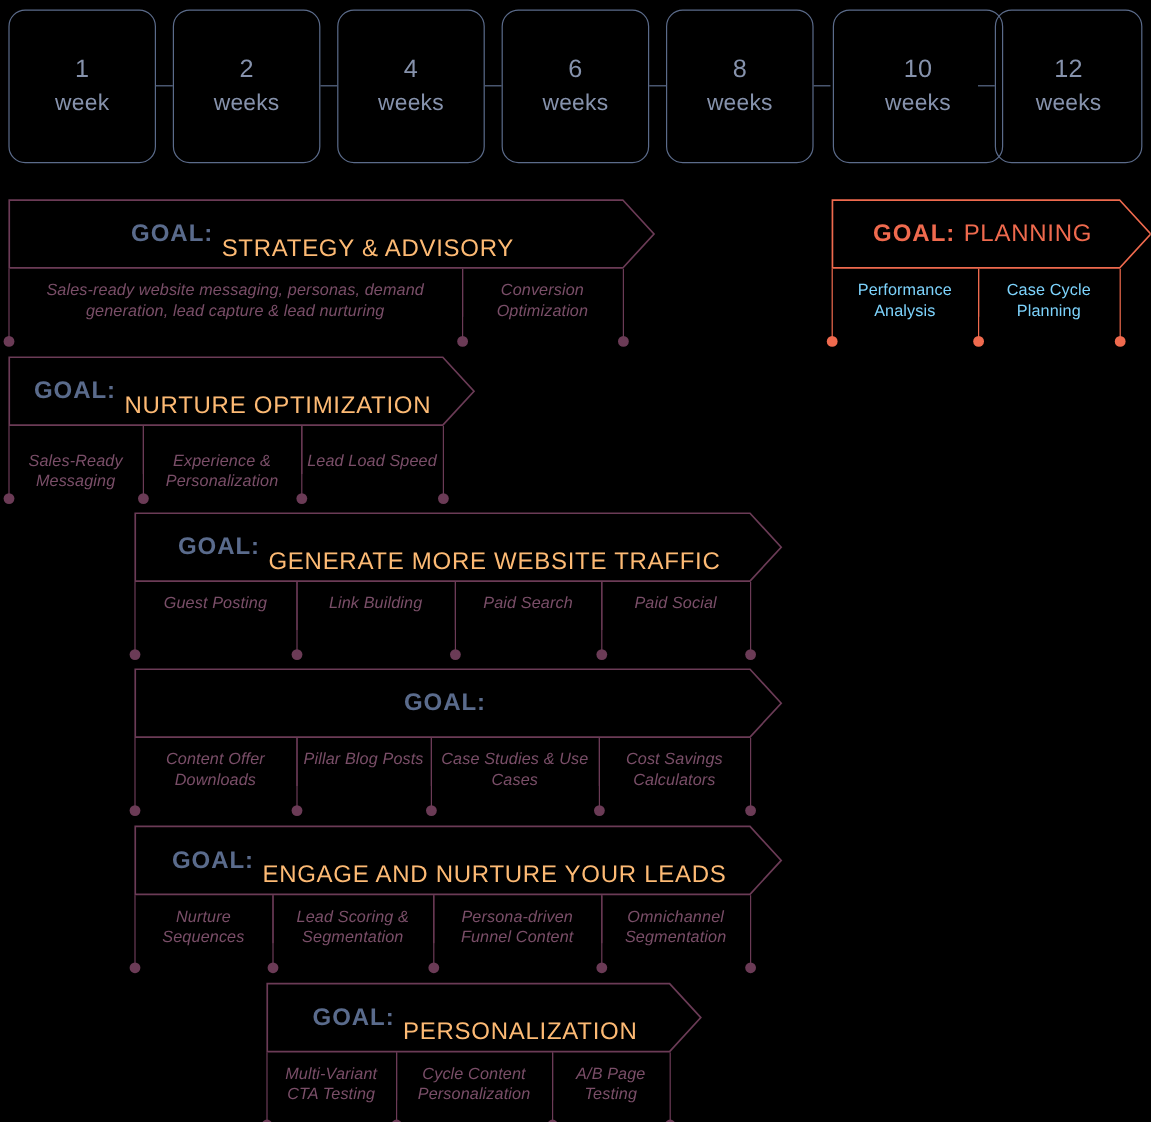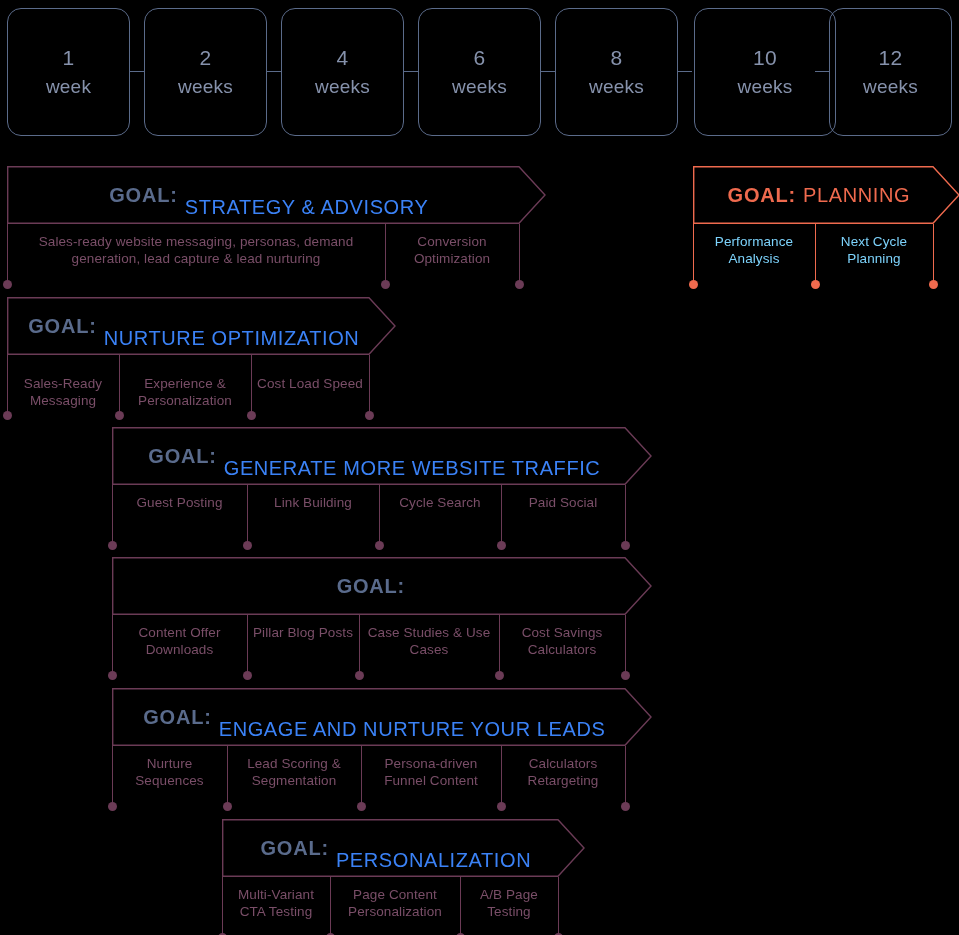--- a/index.html
+++ b/index.html
@@ -108,22 +108,22 @@
     box-sizing: border-box;
     text-align: center;
     padding: 9px 4px 0 4px;
     font-size: 13.5px;
     line-height: 1.28;
     letter-spacing: 0.1px;
   }
 
   
   .theme-purple .band-title .goal-kw { color: #5a6b8c; }
-  .theme-purple .band-title .goal-text { color: #3b82f6; margin-top: 24px; }
-  .theme-purple .subcell { color: #7a4e68; }
+  .theme-purple .band-title .goal-text { color: #fdba74; margin-top: 24px; }
+  .theme-purple .subcell { color: #7a4e68; font-style: italic; }
 
   
   .theme-orange .band-title .goal-kw { color: #ef6a4e; }
   .theme-orange .band-title .goal-text { color: #ef6a4e; }
   .theme-orange .subcell { color: #7dd3fc; }
 
   .tick {
     position: absolute;
     top: 0;
     width: 1.4px;
@@ -214,21 +214,21 @@
         </svg>
         <div class="band-title" style="height: 58px; width: 251.7px;">
           <span class="goal-kw">GOAL:</span>
           <span class="goal-text">PLANNING</span>
         </div>
         <div class="subrow" style="top: 58px; width: 240px;">
           <div class="subcell" style="width: 122px; min-height: 46px;">
             <div>Performance Analysis</div>
           </div>
           <div class="subcell" style="width: 118px; min-height: 46px;">
-            <div>Next Cycle Planning</div>
+            <div>Case Cycle Planning</div>
           </div>
         </div>
         <div class="tick" style="left: 0px; top: 58px; height: 60px; background: rgb(239, 106, 78);"></div>
         <div class="dot" style="left: 0px; top: 114px; background: rgb(239, 106, 78);"></div>
         <div class="tick" style="left: 122px; top: 58px; height: 40px; background: rgb(239, 106, 78);"></div>
         <div class="dot" style="left: 122px; top: 114px; background: rgb(239, 106, 78);"></div>
         <div class="tick" style="left: 122px; top: 58px; height: 60px; background: rgb(239, 106, 78);"></div>
         <div class="tick" style="left: 240px; top: 58px; height: 60px; background: rgb(239, 106, 78);"></div>
         <div class="dot" style="left: 240px; top: 114px; background: rgb(239, 106, 78);"></div>
       </div>
@@ -241,21 +241,21 @@
           <span class="goal-text">NURTURE OPTIMIZATION</span>
         </div>
         <div class="subrow" style="top: 69px; width: 362px;">
           <div class="subcell" style="width: 112px; min-height: 46px;">
             <div>Sales-Ready Messaging</div>
           </div>
           <div class="subcell" style="width: 132px; min-height: 46px;">
             <div>Experience &amp; Personalization</div>
           </div>
           <div class="subcell" style="width: 118px; min-height: 46px;">
-            <div>Cost Load Speed</div>
+            <div>Lead Load Speed</div>
           </div>
         </div>
         <div class="tick" style="left: 0px; top: 58px; height: 60px; background: rgb(107, 59, 86);"></div>
         <div class="dot" style="left: 0px; top: 114px; background: rgb(107, 59, 86);"></div>
         <div class="tick" style="left: 112px; top: 58px; height: 40px; background: rgb(107, 59, 86);"></div>
         <div class="dot" style="left: 112px; top: 114px; background: rgb(107, 59, 86);"></div>
         <div class="tick" style="left: 112px; top: 58px; height: 60px; background: rgb(107, 59, 86);"></div>
         <div class="tick" style="left: 244px; top: 58px; height: 40px; background: rgb(107, 59, 86);"></div>
         <div class="dot" style="left: 244px; top: 114px; background: rgb(107, 59, 86);"></div>
         <div class="tick" style="left: 244px; top: 58px; height: 60px; background: rgb(107, 59, 86);"></div>
@@ -271,21 +271,21 @@
           <span class="goal-text">GENERATE MORE WEBSITE TRAFFIC</span>
         </div>
         <div class="subrow" style="top: 58px; width: 513px;">
           <div class="subcell" style="width: 135px; min-height: 46px;">
             <div>Guest Posting</div>
           </div>
           <div class="subcell" style="width: 132px; min-height: 46px;">
             <div>Link Building</div>
           </div>
           <div class="subcell" style="width: 122px; min-height: 46px;">
-            <div>Cycle Search</div>
+            <div>Paid Search</div>
           </div>
           <div class="subcell" style="width: 124px; min-height: 46px;">
             <div>Paid Social</div>
           </div>
         </div>
         <div class="tick" style="left: 0px; top: 58px; height: 60px; background: rgb(107, 59, 86);"></div>
         <div class="dot" style="left: 0px; top: 114px; background: rgb(107, 59, 86);"></div>
         <div class="tick" style="left: 135px; top: 58px; height: 40px; background: rgb(107, 59, 86);"></div>
         <div class="dot" style="left: 135px; top: 114px; background: rgb(107, 59, 86);"></div>
         <div class="tick" style="left: 135px; top: 58px; height: 60px; background: rgb(107, 59, 86);"></div>
@@ -345,21 +345,21 @@
           <div class="subcell" style="width: 115px; min-height: 46px;">
             <div>Nurture Sequences</div>
           </div>
           <div class="subcell" style="width: 134px; min-height: 46px;">
             <div>Lead Scoring &amp; Segmentation</div>
           </div>
           <div class="subcell" style="width: 140px; min-height: 46px;">
             <div>Persona-driven Funnel Content</div>
           </div>
           <div class="subcell" style="width: 124px; min-height: 46px;">
-            <div>Calculators Retargeting</div>
+            <div>Omnichannel Segmentation</div>
           </div>
         </div>
         <div class="tick" style="left: 0px; top: 58px; height: 60px; background: rgb(107, 59, 86);"></div>
         <div class="dot" style="left: 0px; top: 114px; background: rgb(107, 59, 86);"></div>
         <div class="tick" style="left: 115px; top: 58px; height: 40px; background: rgb(107, 59, 86);"></div>
         <div class="dot" style="left: 115px; top: 114px; background: rgb(107, 59, 86);"></div>
         <div class="tick" style="left: 115px; top: 58px; height: 60px; background: rgb(107, 59, 86);"></div>
         <div class="tick" style="left: 249px; top: 58px; height: 40px; background: rgb(107, 59, 86);"></div>
         <div class="dot" style="left: 249px; top: 114px; background: rgb(107, 59, 86);"></div>
         <div class="tick" style="left: 249px; top: 58px; height: 60px; background: rgb(107, 59, 86);"></div>
@@ -375,21 +375,21 @@
         </svg>
         <div class="band-title" style="height: 58px; width: 347.7px;">
           <span class="goal-kw">GOAL:</span>
           <span class="goal-text">PERSONALIZATION</span>
         </div>
         <div class="subrow" style="top: 58px; width: 336px;">
           <div class="subcell" style="width: 108px; min-height: 46px;">
             <div>Multi-Variant CTA Testing</div>
           </div>
           <div class="subcell" style="width: 130px; min-height: 46px;">
-            <div>Page Content Personalization</div>
+            <div>Cycle Content Personalization</div>
           </div>
           <div class="subcell" style="width: 98px; min-height: 46px;">
             <div>A/B Page Testing</div>
           </div>
         </div>
         <div class="tick" style="left: 0px; top: 58px; height: 60px; background: rgb(107, 59, 86);"></div>
         <div class="dot" style="left: 0px; top: 114px; background: rgb(107, 59, 86);"></div>
         <div class="tick" style="left: 108px; top: 58px; height: 40px; background: rgb(107, 59, 86);"></div>
         <div class="dot" style="left: 108px; top: 114px; background: rgb(107, 59, 86);"></div>
         <div class="tick" style="left: 108px; top: 58px; height: 60px; background: rgb(107, 59, 86);"></div>

